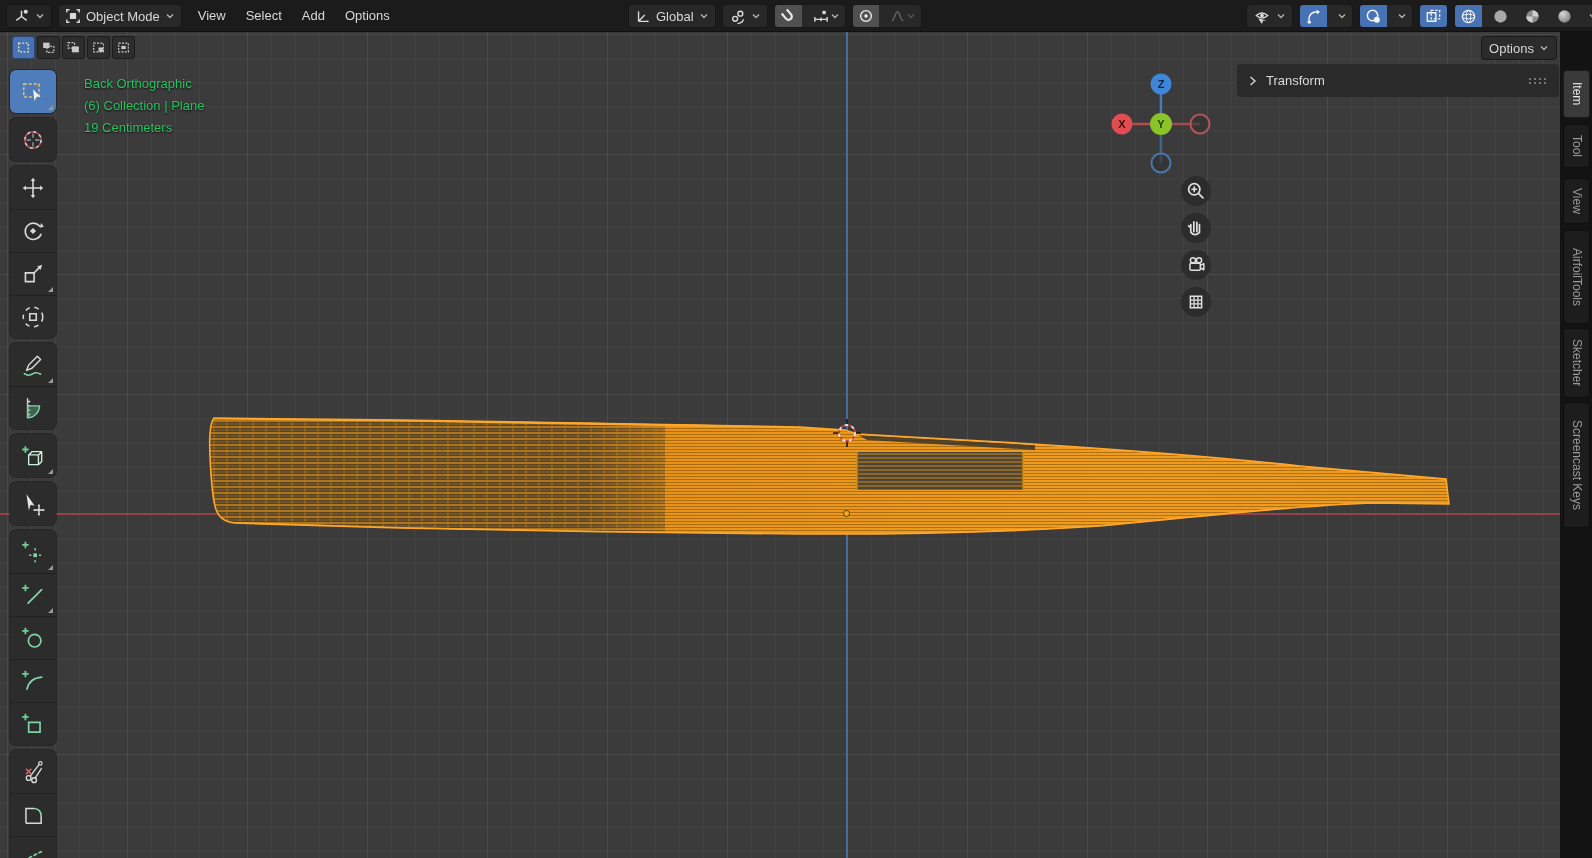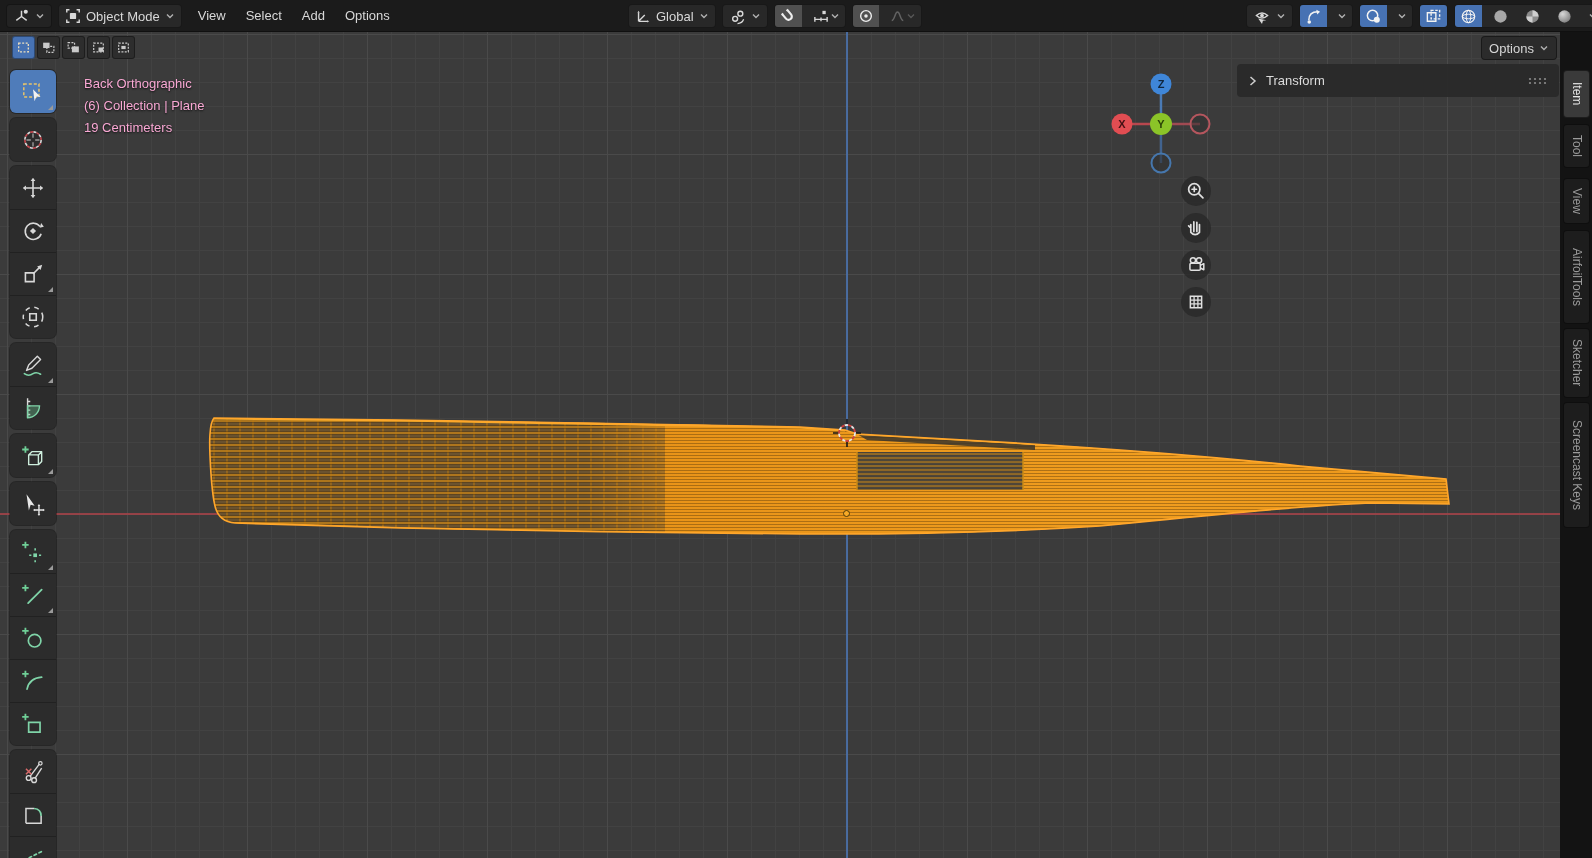--- a/index.html
+++ b/index.html
@@ -50,21 +50,21 @@
   .toolbar { position:absolute; left:10px; top:70px; display:flex; flex-direction:column; gap:5px; z-index:30; }
   .tgroup { display:flex; flex-direction:column; border-radius:6px; overflow:hidden; background:#2c2c2c;
     box-shadow:0 0 0 1px rgba(0,0,0,.35); }
   .tbtn { width:46px; height:43px; display:flex; align-items:center; justify-content:center; position:relative; background:#2c2c2c; }
   .tbtn.active { background:#4f7cba; }
   .tbtn + .tbtn { border-top:1px solid rgba(0,0,0,.25); }
   .subtool { position:absolute; right:3px; bottom:3px; width:0; height:0;
     border-left:5px solid transparent; border-bottom:5px solid #9a9a9a; }
 
   
-  .vp-info { position:absolute; left:84px; top:73px; color:#f9a8d4; font-size:13px; line-height:22px;
+  .vp-info { position:absolute; left:84px; top:73px; color:#22c55e; font-size:13px; line-height:22px;
     text-shadow:0 1px 2px rgba(0,0,0,.8); z-index:10; }
   .navgizmo { position:absolute; left:1106px; top:69px; z-index:10; }
   .navbtns { position:absolute; left:1181px; top:176px; display:flex; flex-direction:column; gap:7px; z-index:10; }
   .navbtn { width:30px; height:30px; border-radius:50%; background:rgba(40,40,40,.78);
     display:flex; align-items:center; justify-content:center; }
 
   
   .npanel-bar { position:absolute; left:1237px; top:64px; width:322px; height:33px;
     background:rgba(41,41,41,.95); border-radius:4px; display:flex; align-items:center; padding:0 10px;
     color:#dcdcdc; font-size:13px; gap:8px; z-index:20; }

